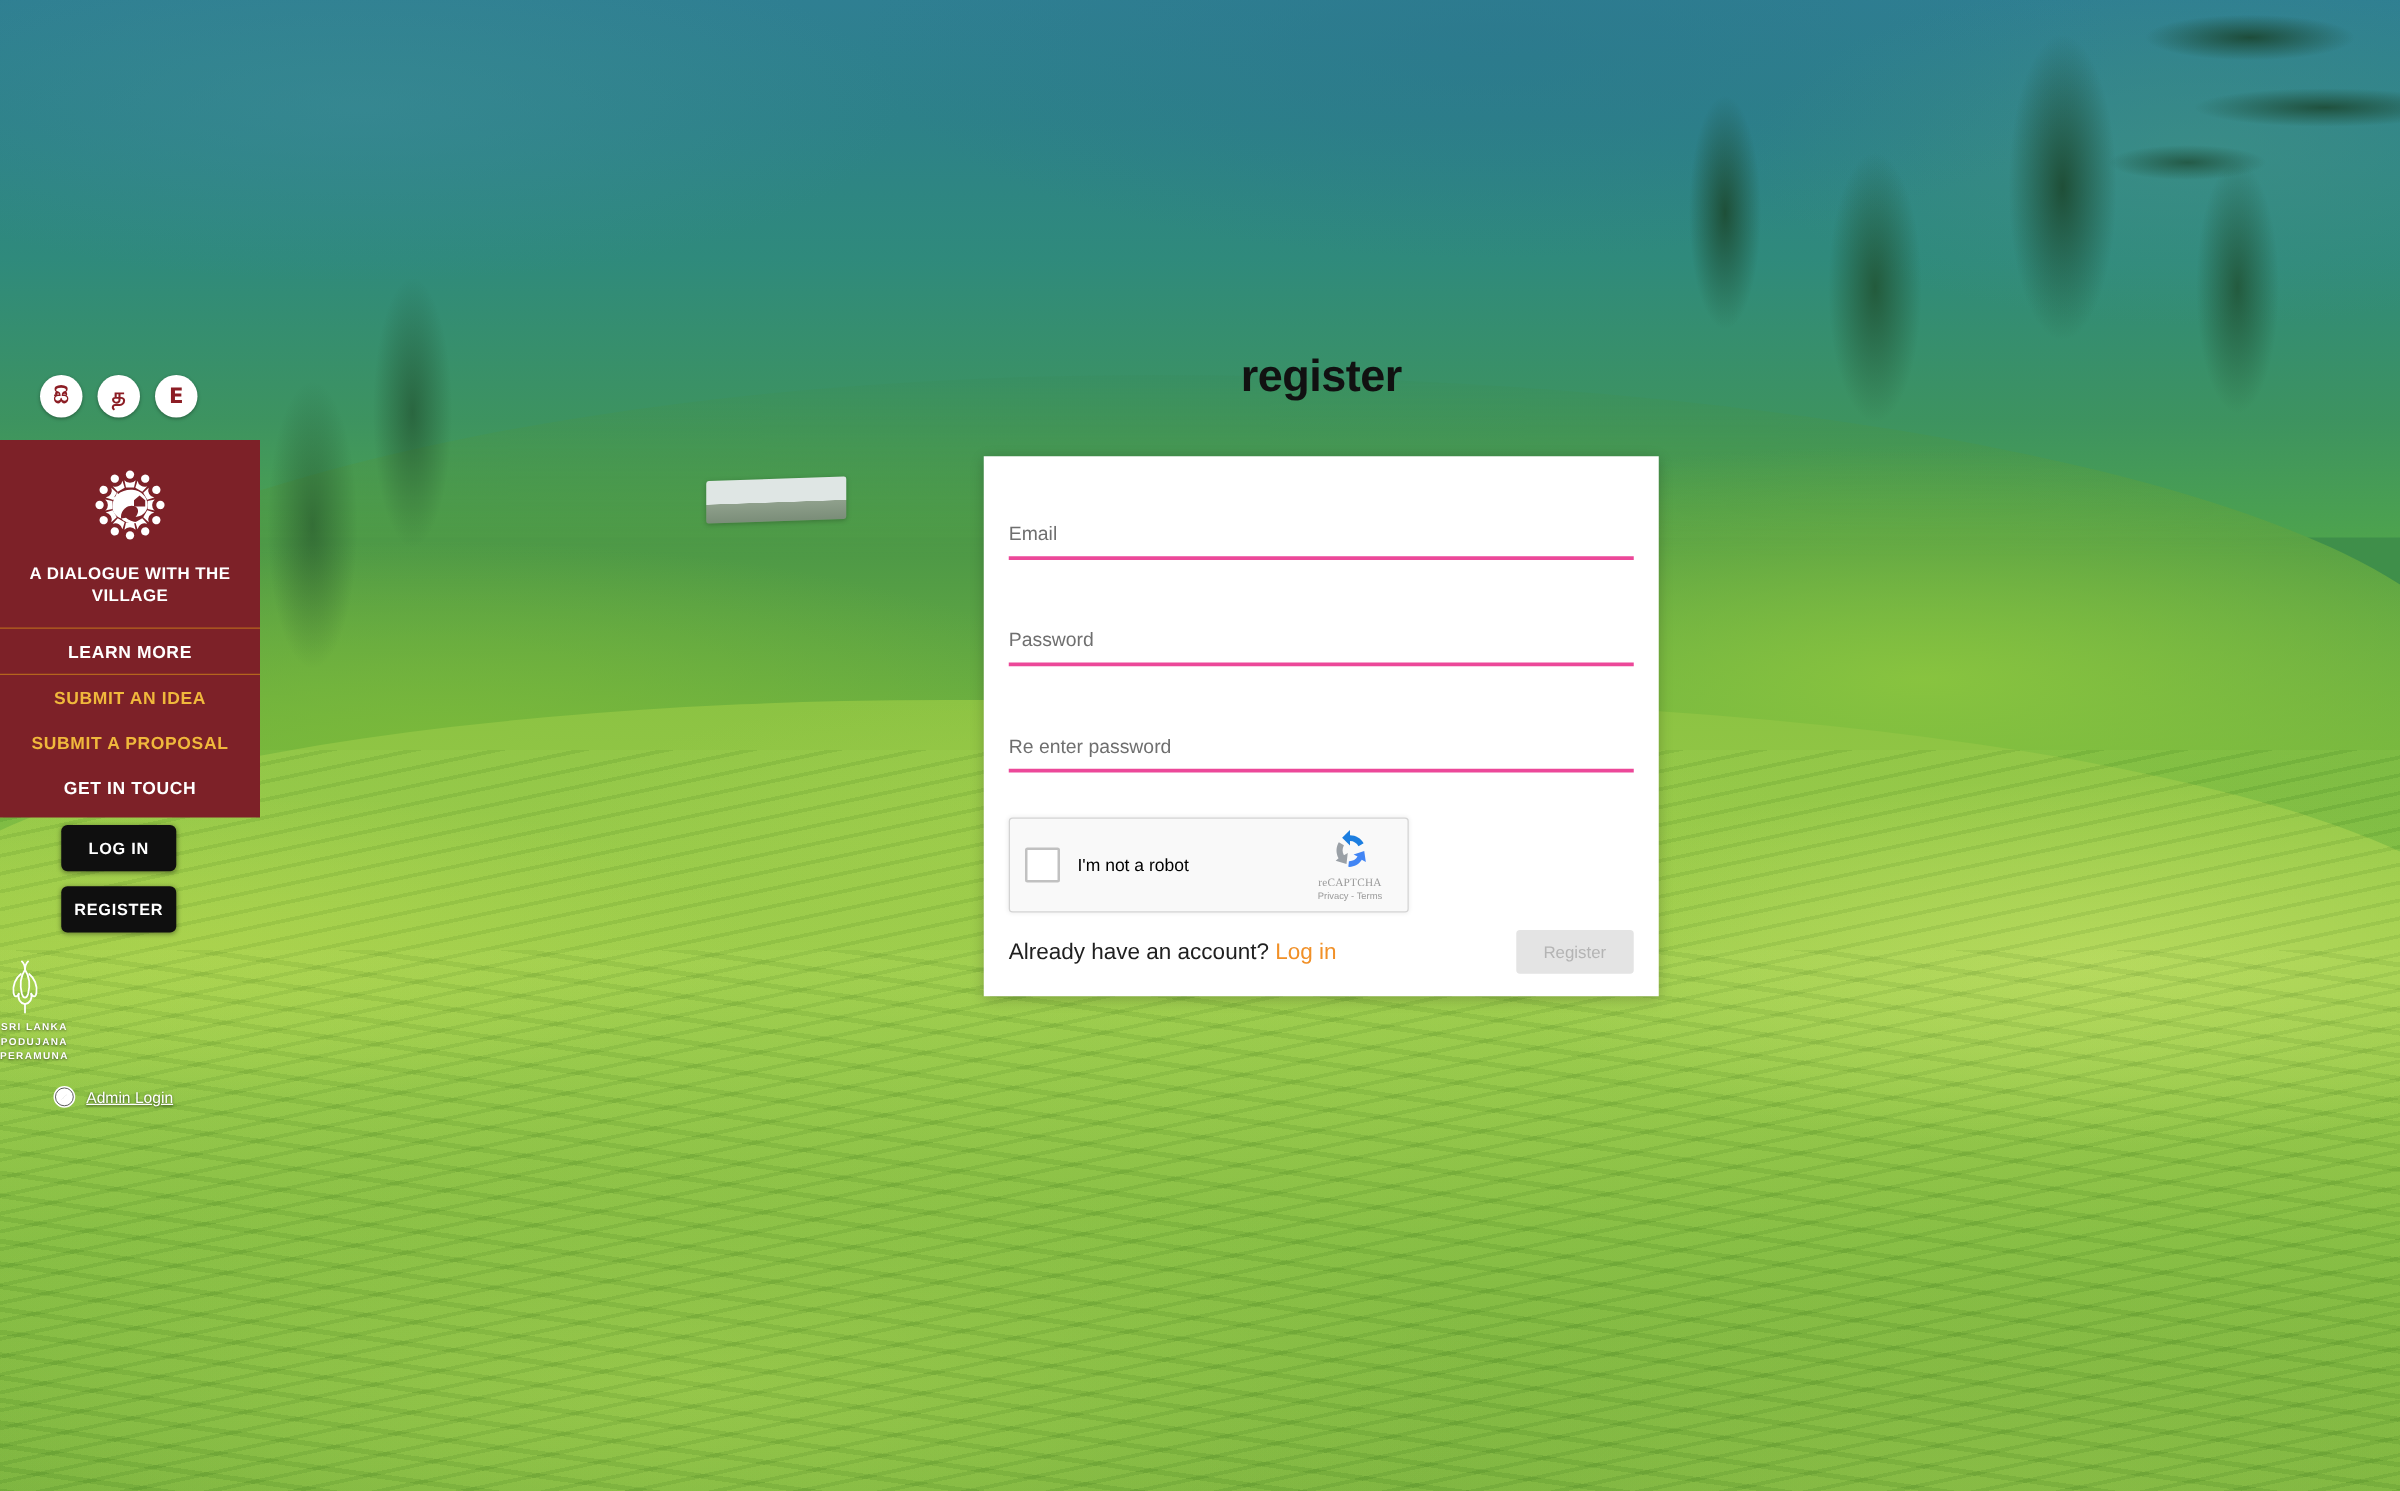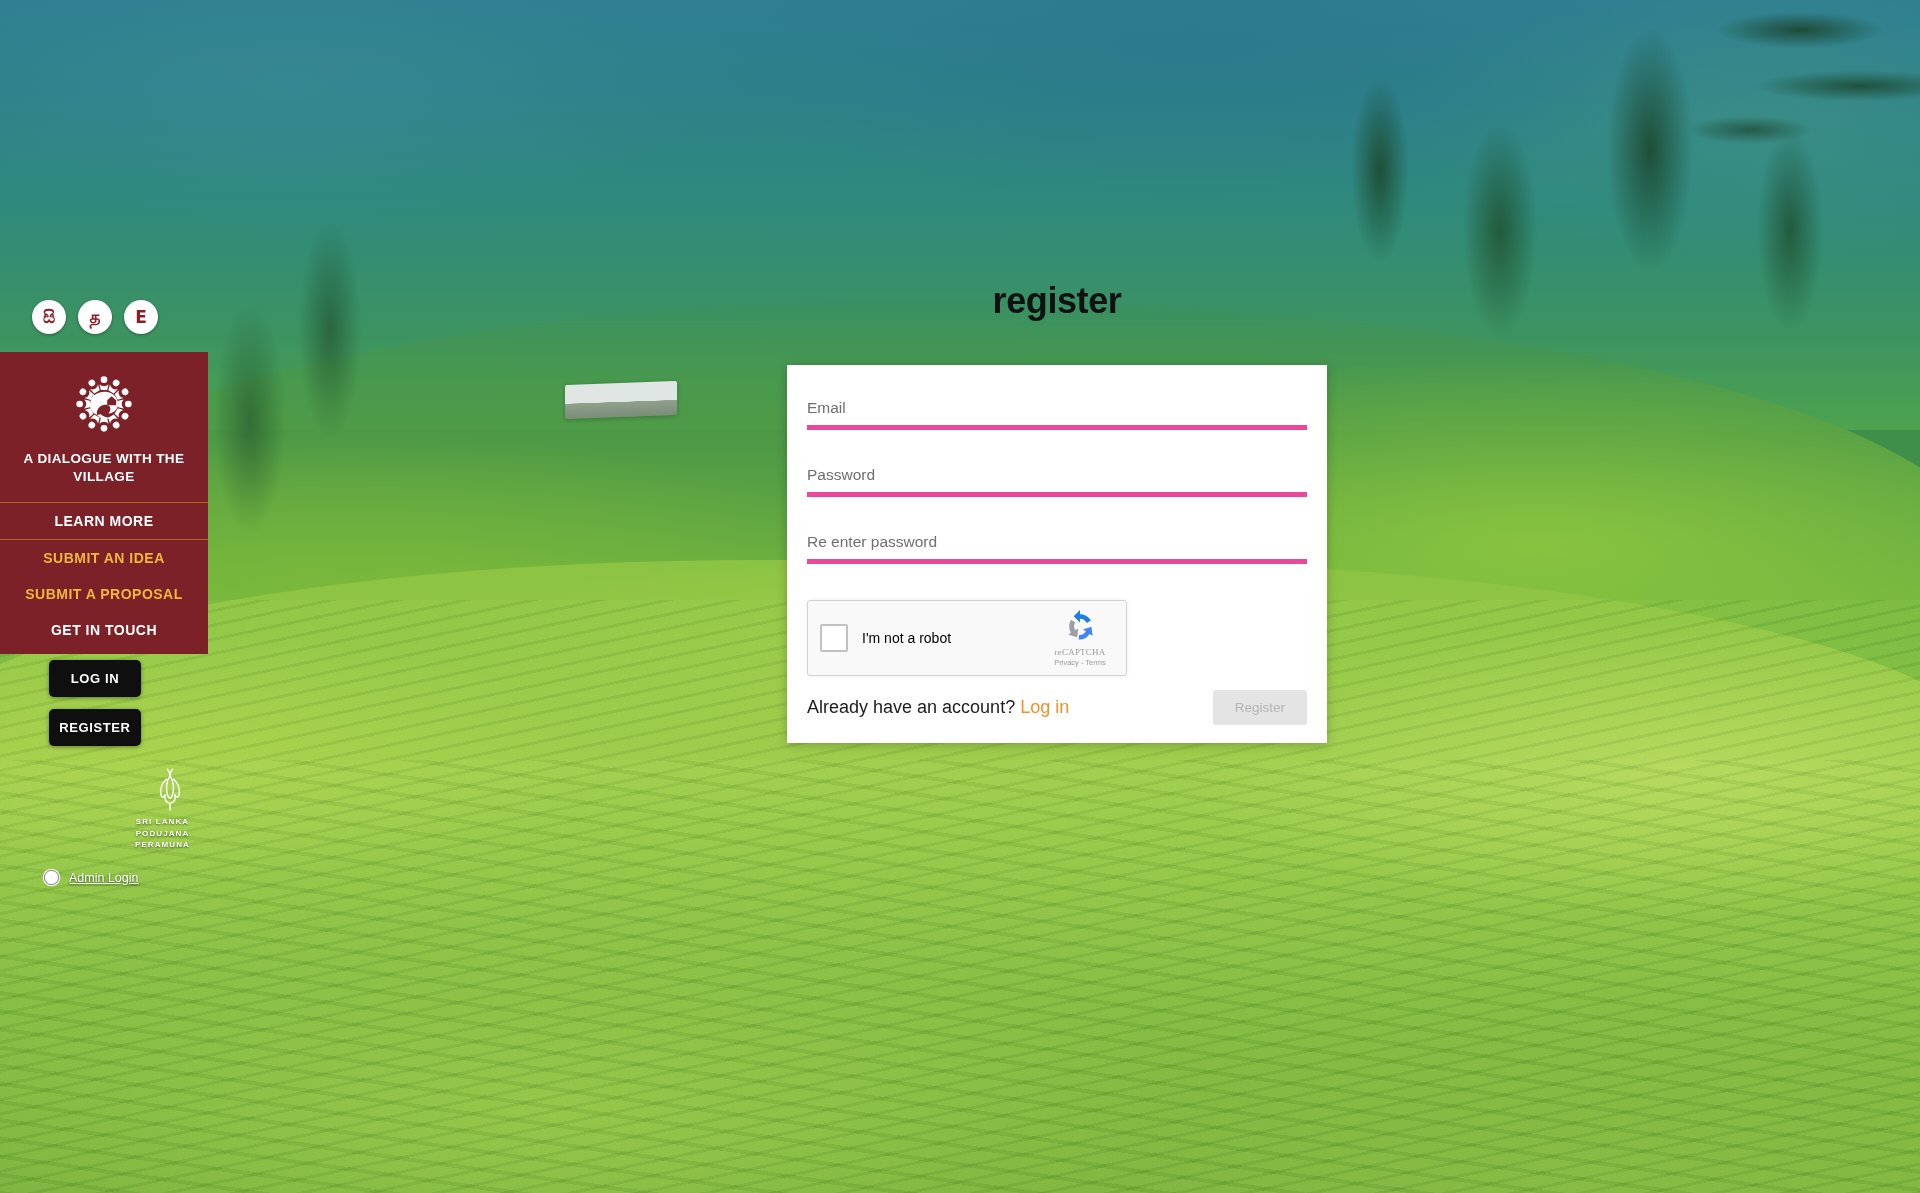--- a/index.html
+++ b/index.html
@@ -145,21 +145,21 @@
     border:none; border-radius:5px;
     font-size:13px; font-weight:700; letter-spacing:.6px;
     padding:11px 0; width:92px; text-align:center; cursor:pointer;
     box-shadow:0 1px 4px rgba(0,0,0,.4);
     font-family:"Liberation Sans", sans-serif;
   }
   .auth-btn.wide { width:92px; }
 
   .party-logo {
     position:absolute; left:0; top:768px; width:190px;
-    display:flex; flex-direction:column; align-items:flex-end;
+    display:flex; flex-direction:column; align-items:flex-start;
     z-index:6;
   }
   .party-name {
     margin-top:4px; color:#ffffff; text-align:center;
     font-size:8px; font-weight:600; letter-spacing:1.1px;
     line-height:1.45; text-shadow:0 1px 2px rgba(0,0,0,.55);
   }
   .admin-login {
     position:absolute; left:42px; top:868px;
     display:flex; align-items:center; gap:8px;
@@ -182,24 +182,25 @@
     width:540px;
     background:#ffffff;
     box-shadow:0 2px 10px rgba(0,0,0,.22);
     z-index:5;
     padding:0 0 0 0;
   }
   .card-body { padding:34px 20px 0 20px; }
   .field { margin-bottom:36px; }
   .field input {
     width:100%; border:none; outline:none;
-    border-bottom:5px solid #ec4899;
+    border-bottom:3px solid #ec4899;
     font-size:15.5px; color:#202020;
     padding:0 0 8px 0; background:transparent;
     font-family:"Liberation Sans", sans-serif;
+    margin-top:20px;
   }
   .field input::placeholder { color:#6f6f6f; }
 
   
   .recaptcha {
     width:320px; height:76px;
     border:1px solid #d3d3d3; border-radius:3px;
     background:#f9f9f9;
     display:flex; align-items:center;
     box-shadow:0 0 4px rgba(0,0,0,.08);

